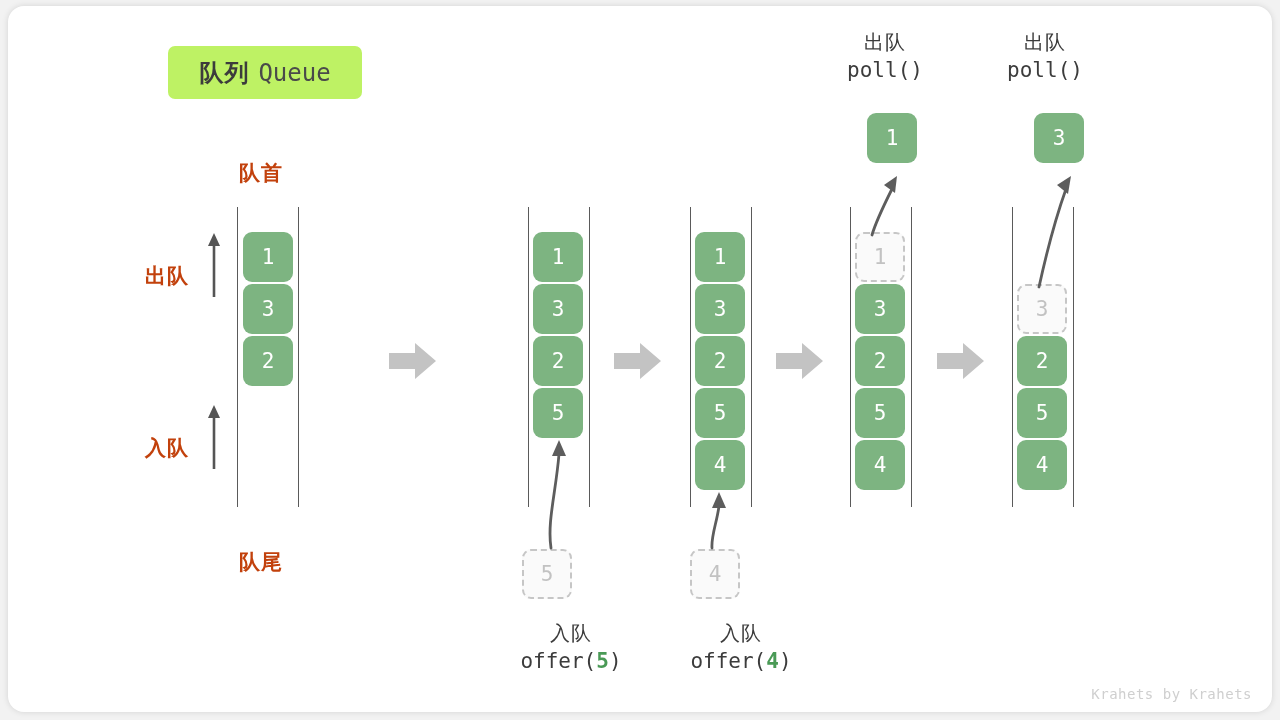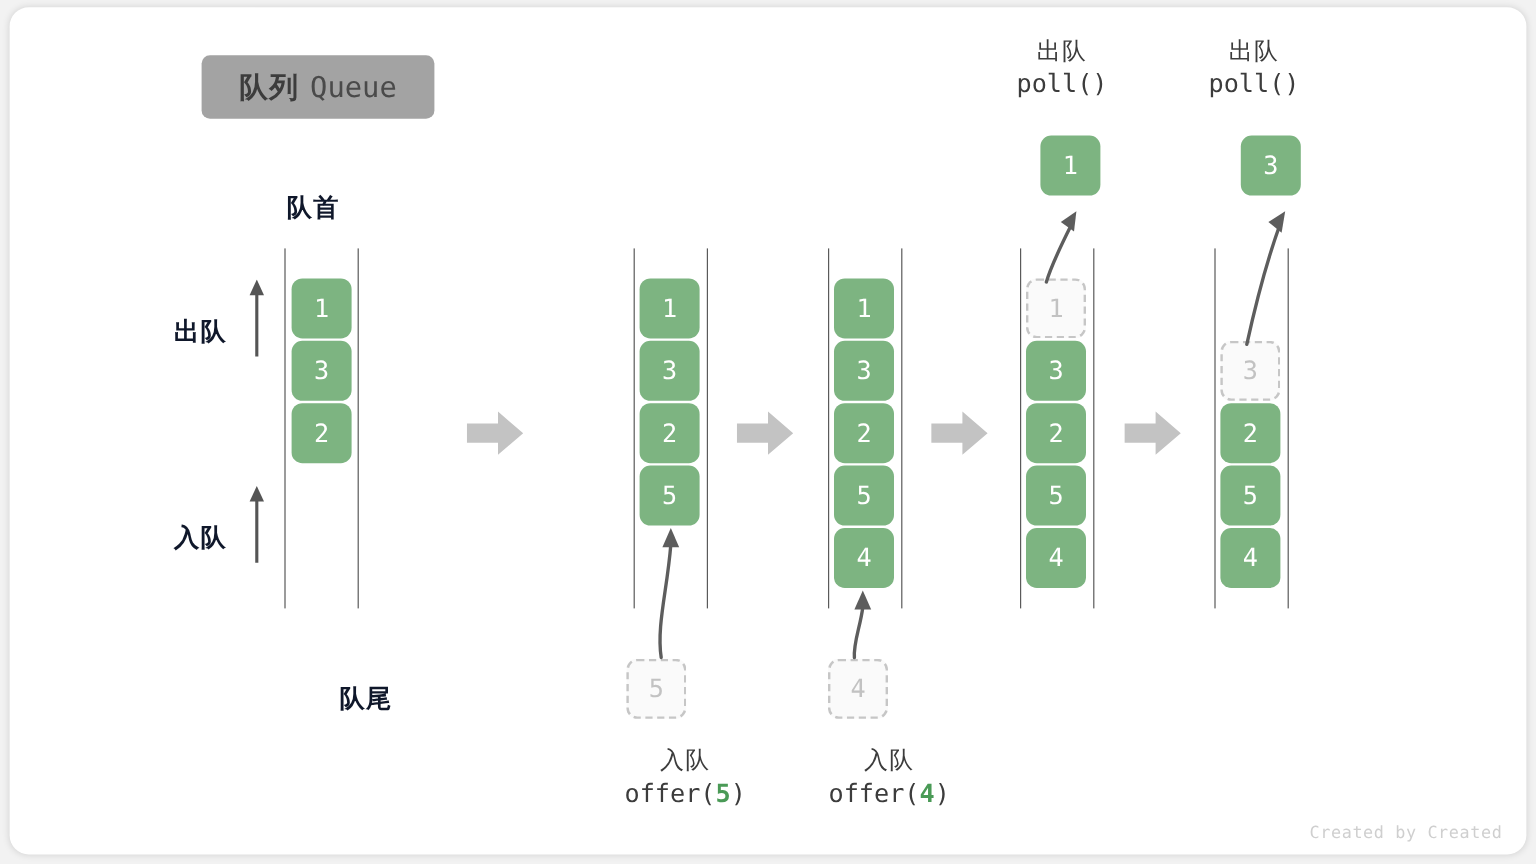--- a/index.html
+++ b/index.html
@@ -33,21 +33,21 @@
     box-shadow: 0 0 6px rgba(0,0,0,0.13);
   }
 
   
   .title-badge {
     position: absolute;
     left: 168px;
     top: 46px;
     width: 194px;
     height: 53px;
-    background: #a3a3a3;
+    background: #bef264;
     border-radius: 7px;
     display: flex;
     align-items: center;
     justify-content: center;
     gap: 9px;
   }
   .title-cn {
     font-size: 24px;
     font-weight: bold;
     color: #3c3c3c;
@@ -56,21 +56,21 @@
   }
   .title-en {
     font-size: 24px;
     color: #4a4a4a;
     font-family: "DejaVu Sans Mono", "Liberation Mono", monospace;
   }
 
   
   .lbl {
     position: absolute;
-    color: #0f172a;
+    color: #c2410c;
     white-space: nowrap;
   }
   .lbl-bold-cn {
     font-size: 21px;
     font-weight: bold;
     font-family: "Liberation Sans", "DejaVu Sans", sans-serif;
     letter-spacing: 1px;
   }
   .op-cn {
     font-size: 20px;
@@ -163,21 +163,21 @@
 
 <div id="canvas">
   <div class="card"></div>
 
   <div class="title-badge">
     <span class="title-cn">队列</span>
     <span class="title-en">Queue</span>
   </div>
 
   <div class="lbl lbl-bold-cn" style="left:239px; top:159px;">队首</div>
-  <div class="lbl lbl-bold-cn" style="left:239px; top:568px;margin-left:44px;">队尾</div>
+  <div class="lbl lbl-bold-cn" style="left:239px; top:548px;">队尾</div>
 
   <div class="lbl lbl-bold-cn" style="left:145px; top:262px;">出队</div>
   <svg class="dir-arrow" style="left:206px; top:233px;" width="16" height="65" viewBox="0 0 16 65">
     <line x1="8" y1="64" x2="8" y2="9" stroke="#555555" stroke-width="2.6"></line>
     <path d="M8 0 L14 13 L2 13 Z" fill="#555555"></path>
   </svg>
 
   <div class="lbl lbl-bold-cn" style="left:145px; top:434px;">入队</div>
   <svg class="dir-arrow" style="left:206px; top:405px;" width="16" height="65" viewBox="0 0 16 65">
     <line x1="8" y1="64" x2="8" y2="9" stroke="#555555" stroke-width="2.6"></line>
@@ -278,14 +278,14 @@
   <svg class="motion" style="left:1010px; top:165px;" width="80" height="130" viewBox="0 0 80 130">
     <path d="M29 122 C 36 90, 46 52, 56 24" stroke="#5d5d5d" stroke-width="2.8" fill="none" stroke-linecap="round"></path>
     <path d="M61 11 L58 29 L47 20 Z" fill="#5d5d5d"></path>
   </svg>
 
   <div class="op-block" style="left:990px; top:29px; width:110px;">
     <div class="op-cn">出队</div>
     <div class="op-code"><span>poll(</span><span class="arg"></span><span>)</span></div>
   </div>
 
-  <div class="footer">Created by Created</div>
+  <div class="footer">Krahets by Krahets</div>
 </div>
 
 </body></html>

